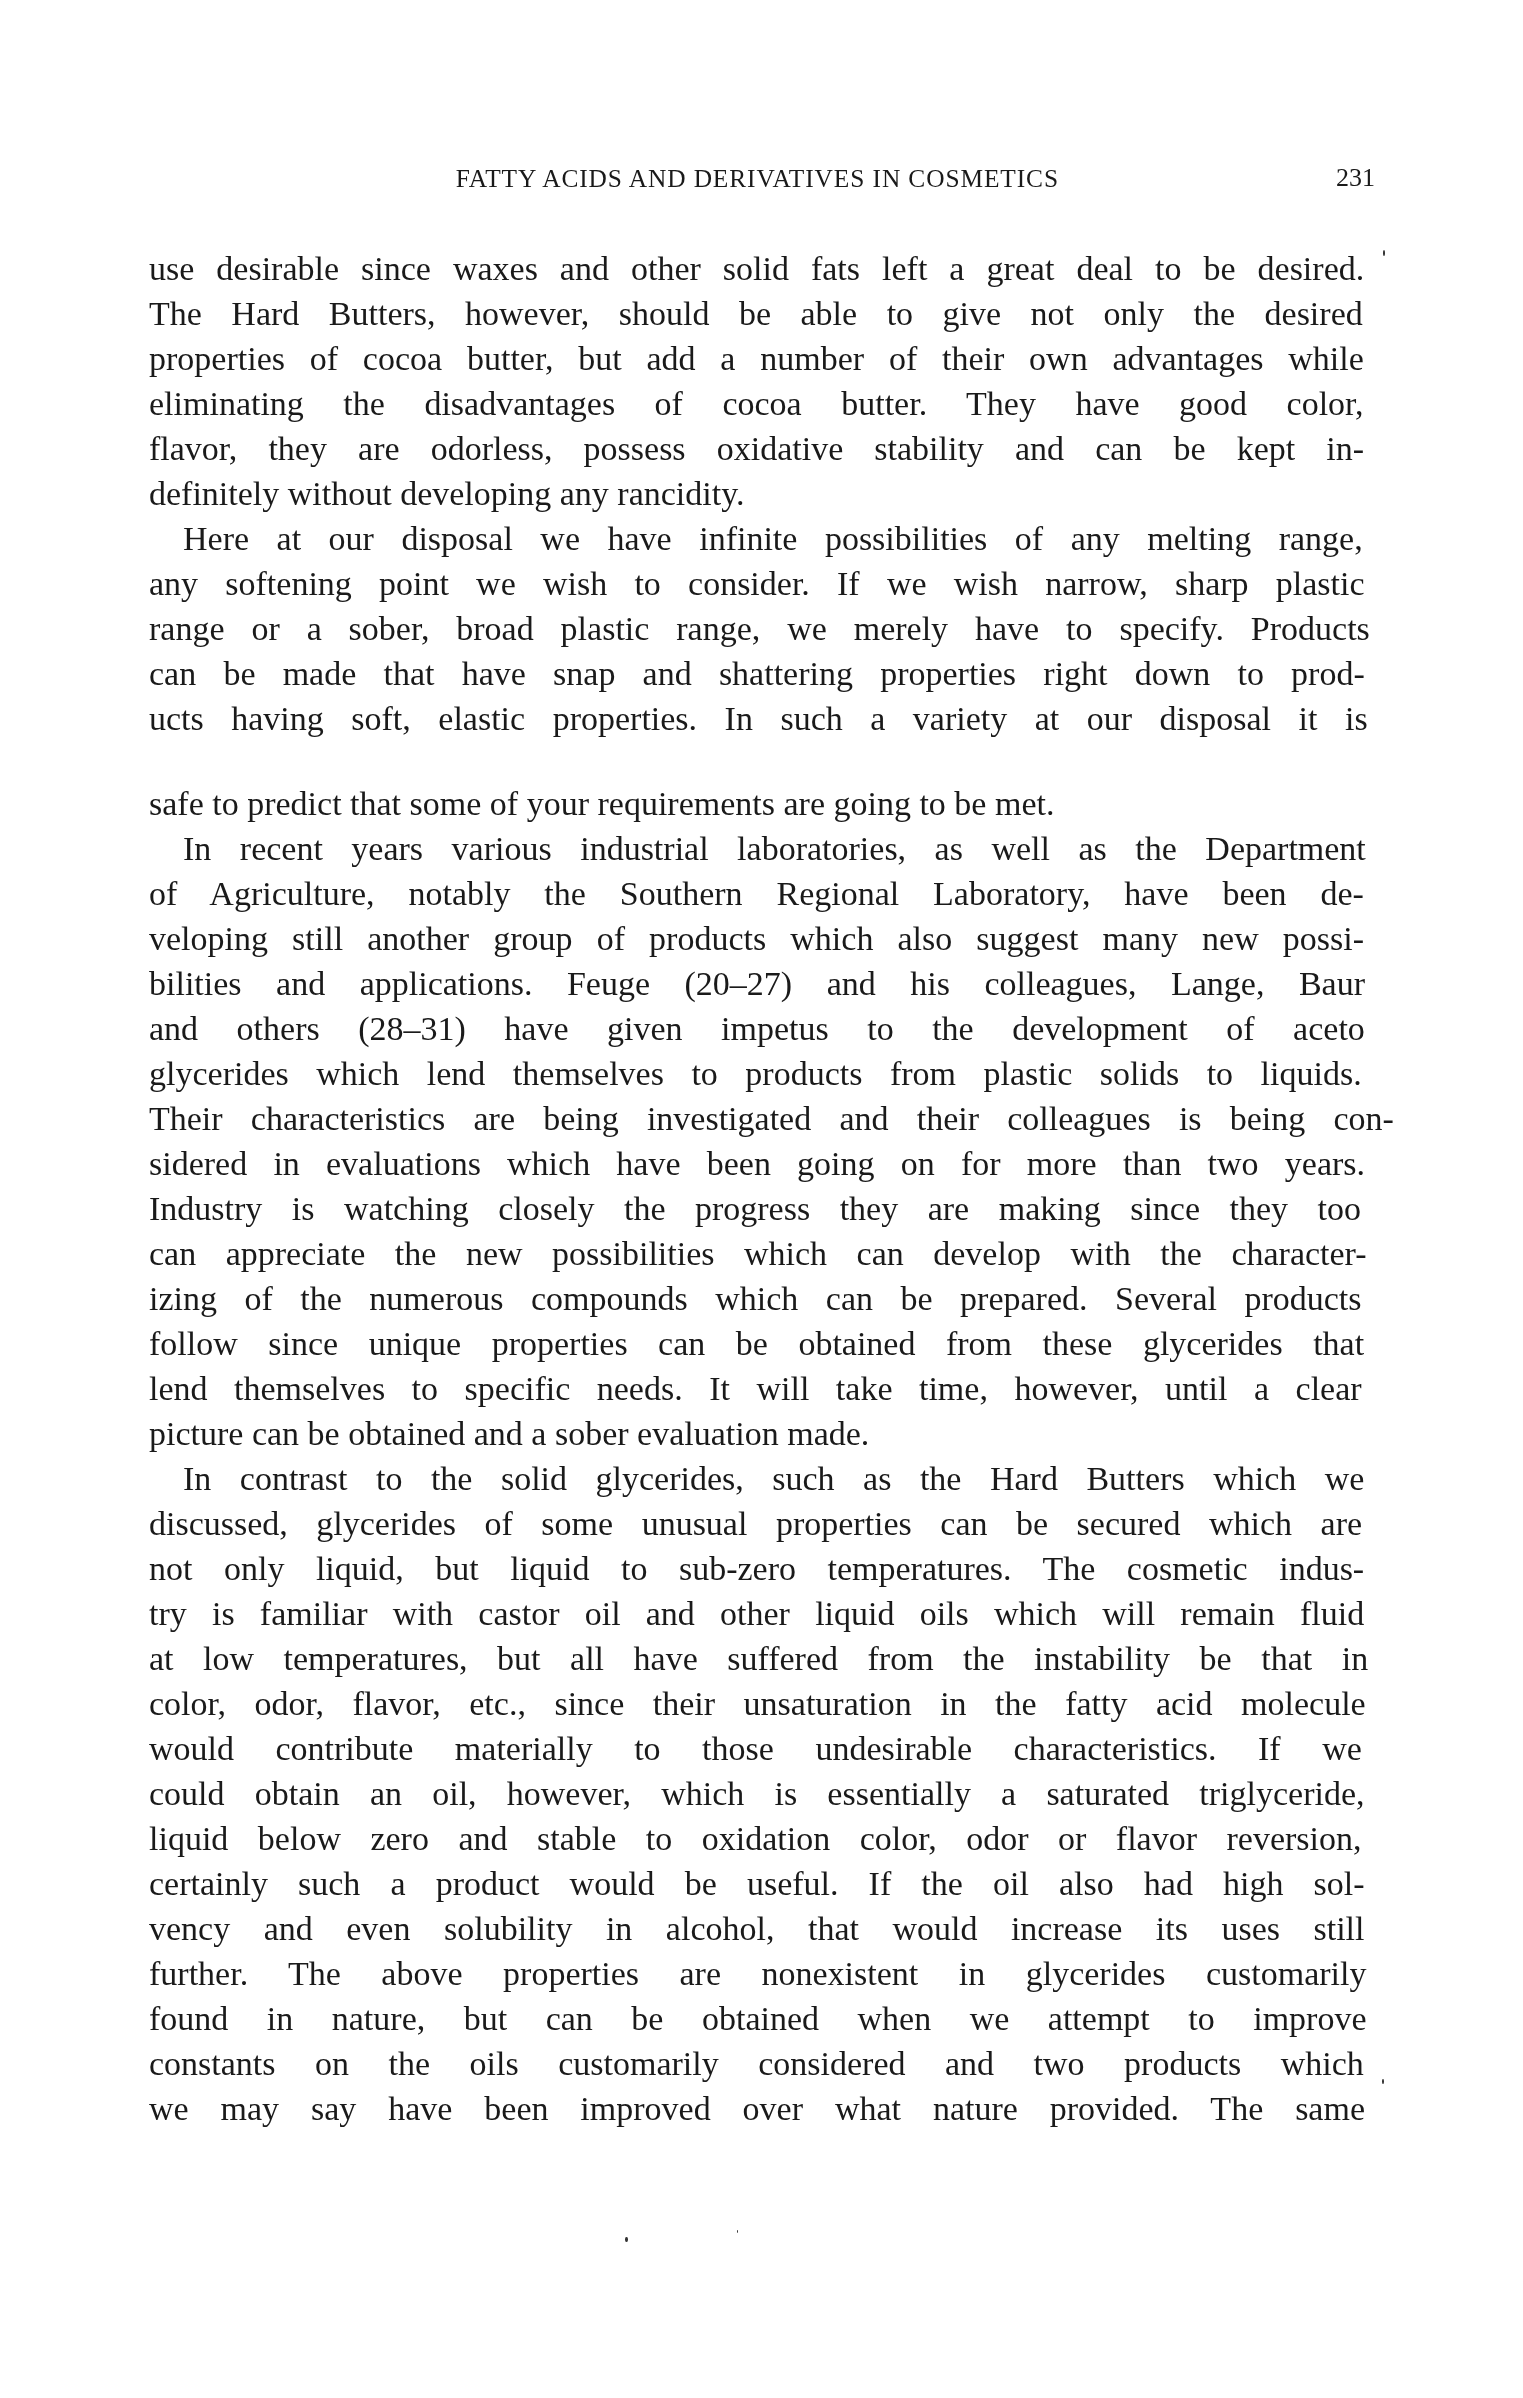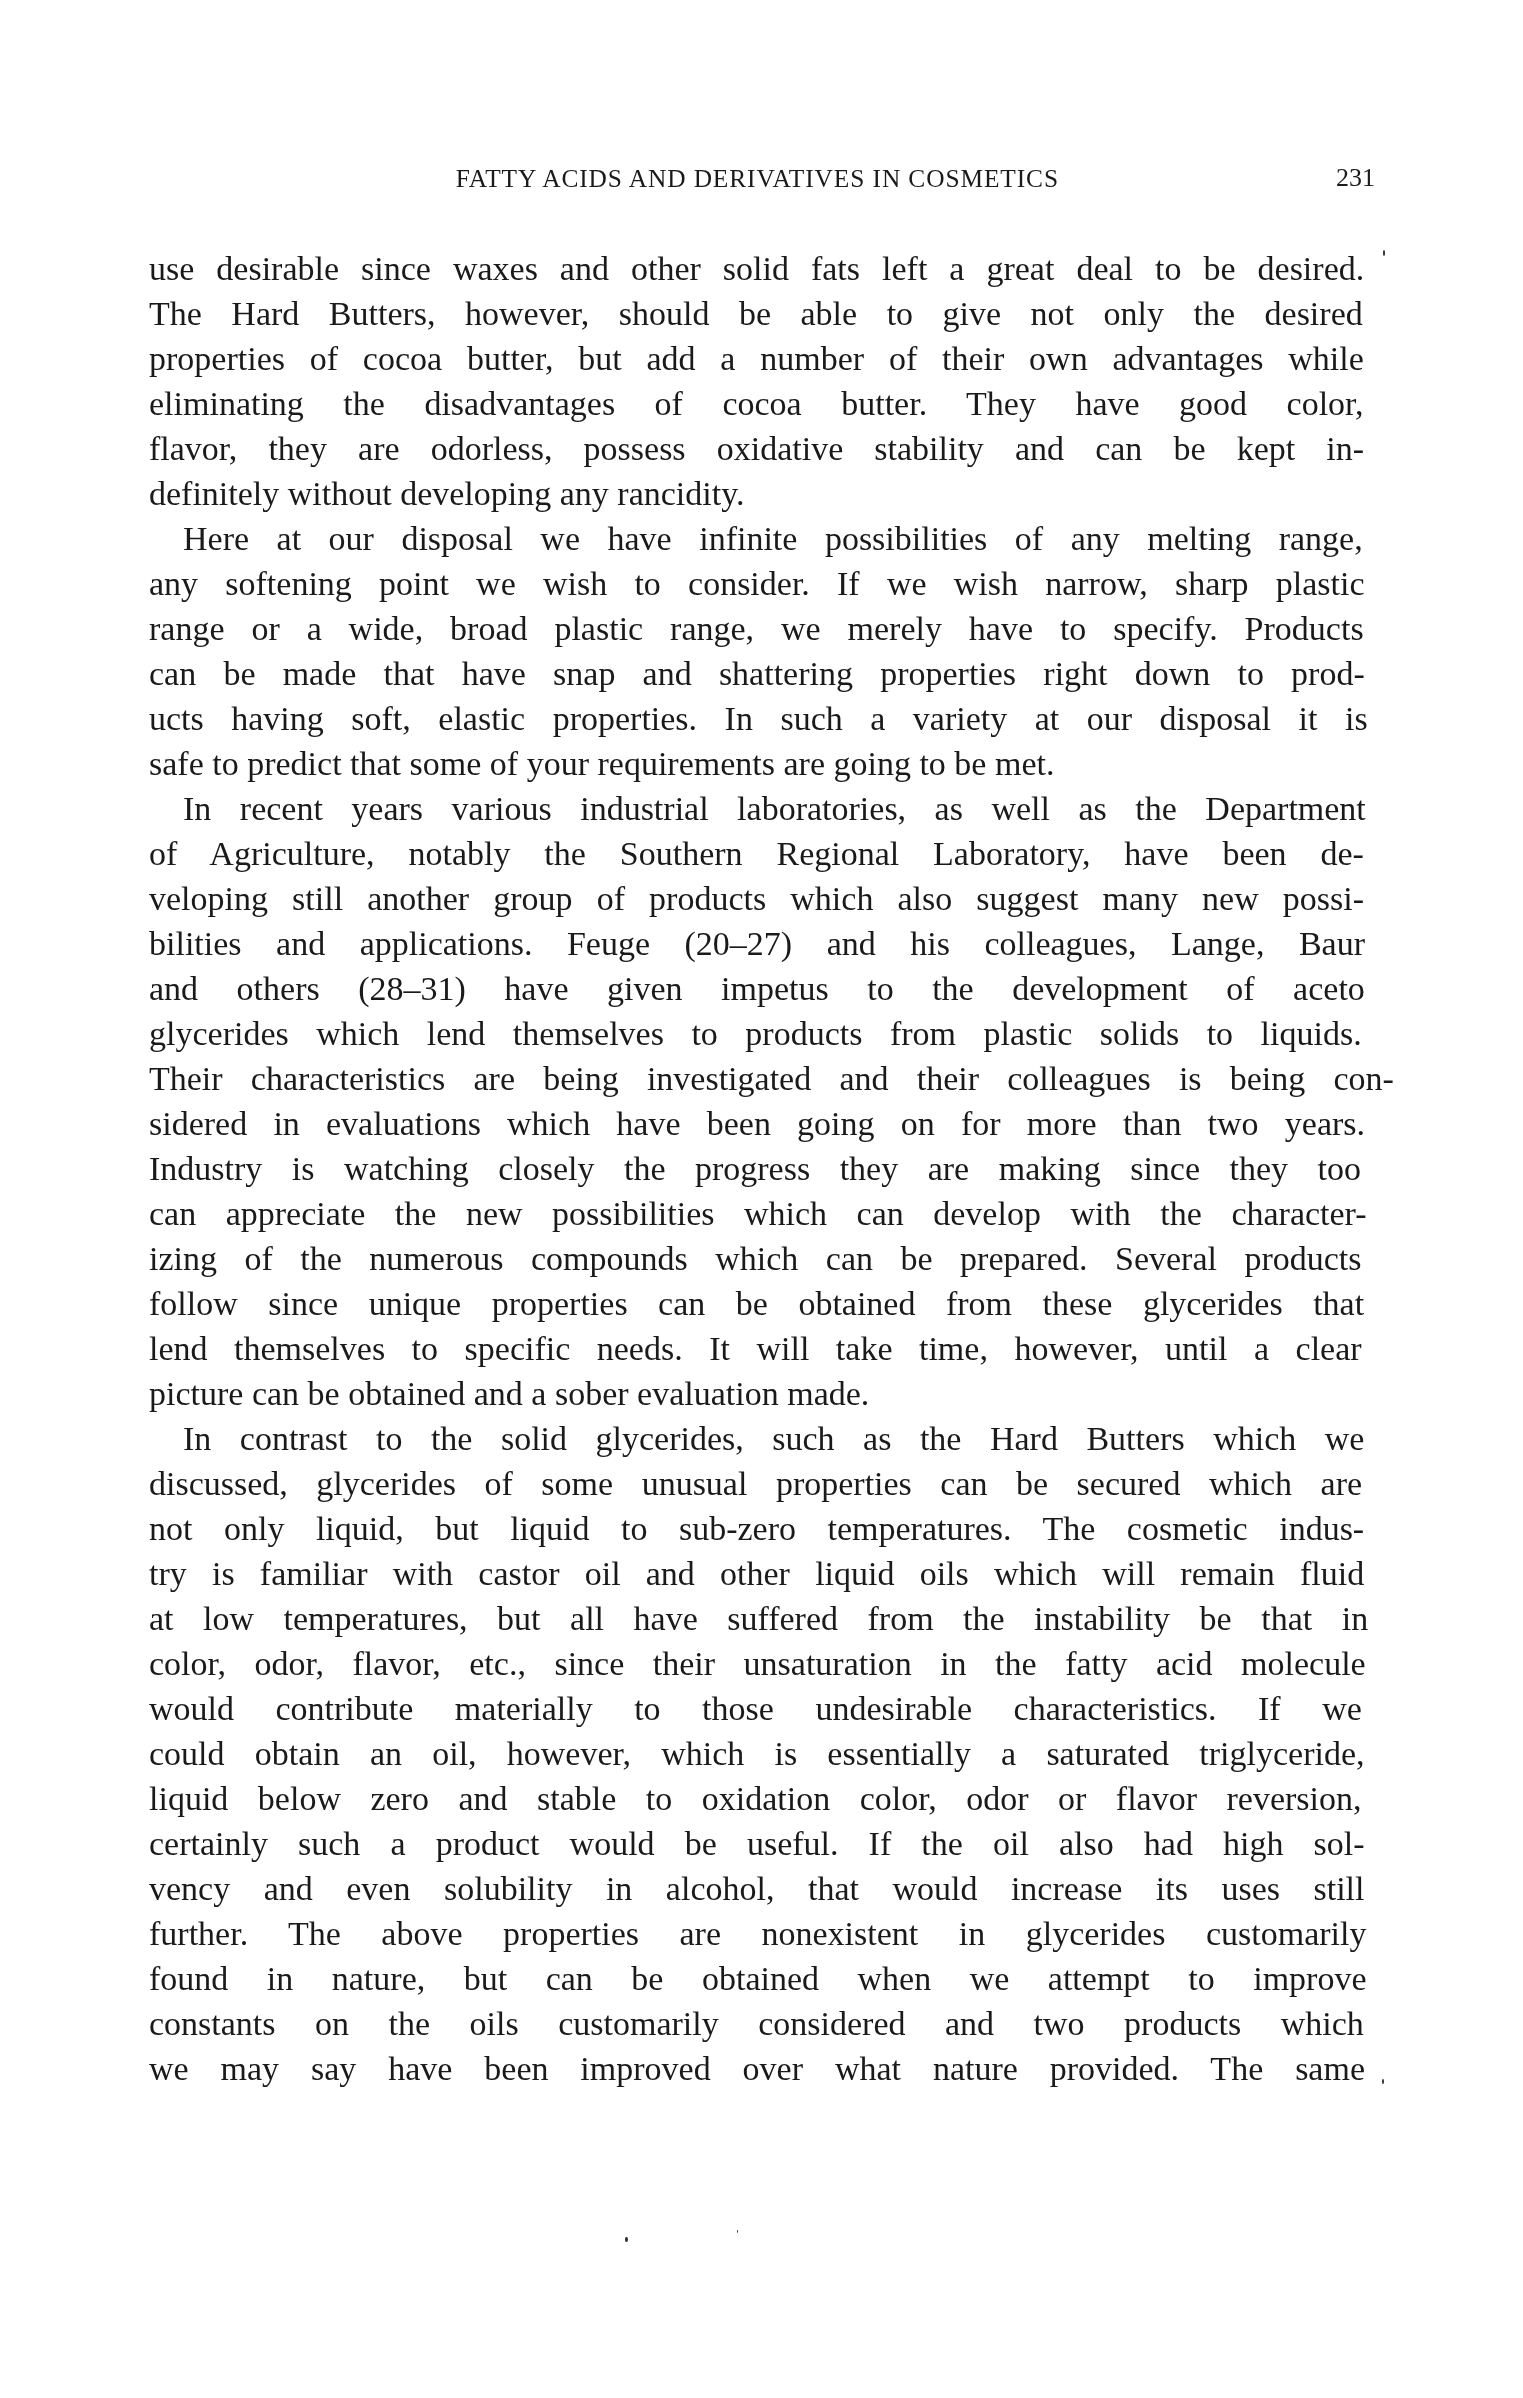--- a/index.html
+++ b/index.html
@@ -94,24 +94,24 @@
         <span class="line" style="white-space: nowrap; display: block; text-align: left; text-align-last: left; word-spacing: 13.5px;">use desirable since waxes and other solid fats left a great deal to be desired.</span>
         <span class="line" style="white-space: nowrap; display: block; text-align: right; text-align-last: left; word-spacing: 21px;">The Hard Butters, however, should be able to give not only the desired</span>
         <span class="line" style="white-space: nowrap; display: block; text-align: left; text-align-last: left; word-spacing: 16.3px;">properties of cocoa butter, but add a number of their own advantages while</span>
         <span class="line" style="white-space: nowrap; display: block; text-align: left; text-align-last: left; word-spacing: 31px;">eliminating the disadvantages of cocoa butter.  They have good color,</span>
         <span class="line" style="white-space: nowrap; display: block; text-align: left; text-align-last: left; word-spacing: 22.6px;">flavor, they are odorless, possess oxidative stability and can be kept in-</span>
         <span class="line last" style="white-space: nowrap; display: block; text-align: left; text-align-last: left;">definitely without developing any rancidity.</span>
       </div>
       <div class="paragraph">
         <span class="line indent" style="white-space: nowrap; display: block; text-align: left; text-align-last: left; word-spacing: 19px;">Here at our disposal we have infinite possibilities of any melting range,</span>
         <span class="line" style="white-space: nowrap; display: block; text-align: left; text-align-last: left; word-spacing: 18.7px;">any softening point we wish to consider.  If we wish narrow, sharp plastic</span>
-        <span class="line" style="white-space: nowrap; display: block; text-align: left; text-align-last: left; word-spacing: 18.4px;">range or a wide, broad plastic range, we merely have to specify.  Products</span>
+        <span class="line" style="white-space: nowrap; display: block; text-align: left; text-align-last: left; word-spacing: 18.4px;">range or a sober, broad plastic range, we merely have to specify.  Products</span>
         <span class="line" style="white-space: nowrap; display: block; text-align: left; text-align-last: left; word-spacing: 18.7px;">can be made that have snap and shattering properties right down to prod-</span>
         <span class="line" style="white-space: nowrap; display: block; text-align: left; text-align-last: left; word-spacing: 19px;">ucts having soft, elastic properties.  In such a variety at our disposal it is</span>
-        <span class="line last" style="white-space: nowrap; display: block; text-align: left; text-align-last: left;">safe to predict that some of your requirements are going to be met.</span>
+        <span class="line last" style="white-space: nowrap; display: block; text-align: left; text-align-last: left; margin-top: 40px;">safe to predict that some of your requirements are going to be met.</span>
       </div>
       <div class="paragraph">
         <span class="line indent" style="white-space: nowrap; display: block; text-align: left; text-align-last: left; word-spacing: 20px;">In recent years various industrial laboratories, as well as the Department</span>
         <span class="line" style="white-space: nowrap; display: block; text-align: left; text-align-last: left; word-spacing: 25.4px;">of Agriculture, notably the Southern Regional Laboratory, have been de-</span>
         <span class="line" style="white-space: nowrap; display: block; text-align: left; text-align-last: left; word-spacing: 15.6px;">veloping still another group of products which also suggest many new possi-</span>
         <span class="line" style="white-space: nowrap; display: block; text-align: left; text-align-last: left; word-spacing: 26px;">bilities and applications.  Feuge (20–27) and his colleagues, Lange, Baur</span>
         <span class="line" style="white-space: nowrap; display: block; text-align: left; text-align-last: left; word-spacing: 30px;">and others (28–31) have given impetus to the development of aceto</span>
         <span class="line" style="white-space: nowrap; display: block; text-align: left; text-align-last: left; word-spacing: 19px;">glycerides which lend themselves to products from plastic solids to liquids.</span>
         <span class="line" style="white-space: nowrap; display: block; text-align: left; text-align-last: left; word-spacing: 19.7px;">Their characteristics are being investigated and their colleagues is being con-</span>
         <span class="line" style="white-space: nowrap; display: block; text-align: left; text-align-last: left; word-spacing: 17.7px;">sidered in evaluations which have been going on for more than two years.</span>

